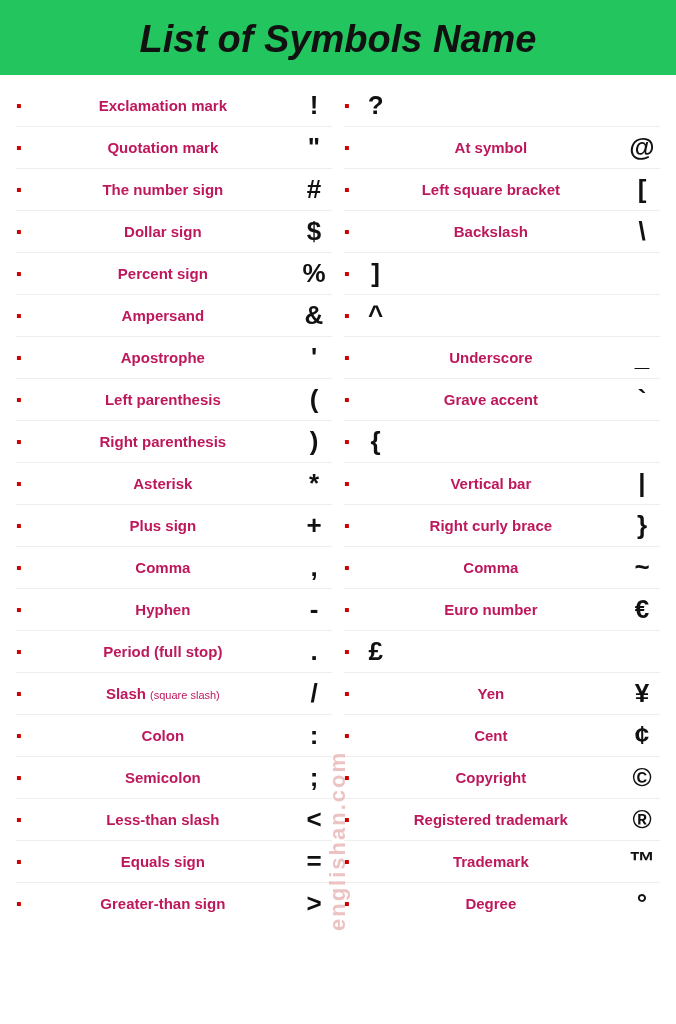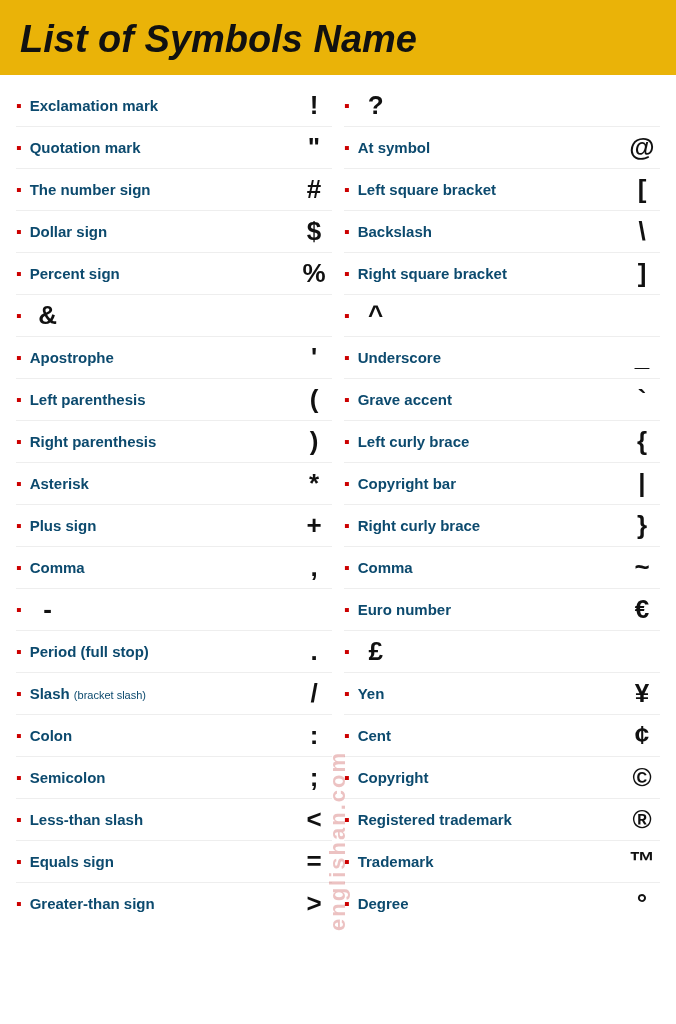--- a/index.html
+++ b/index.html
@@ -3,23 +3,23 @@
   <meta charset="utf-8">
   <style>
     * { margin: 0; padding: 0; box-sizing: border-box; }
     body {
       font-family: Arial, sans-serif;
       background: #fff;
       width: 676px;
       min-height: 1024px;
     }
     .header {
-      background: #eab308;
+      background: #22c55e;
       padding: 18px 20px 14px 20px;
-      text-align: left;
+      text-align: center;
     }
     .header h1 {
       font-size: 38px;
       font-weight: 900;
       color: #111;
       font-style: italic;
     }
     .content {
       padding: 10px 10px 10px 10px;
       position: relative;
@@ -52,24 +52,25 @@
       padding: 5px 0;
       border-bottom: none;
     }
     .bullet {
       color: #CC0000;
       font-size: 16px;
       margin-right: 8px;
       flex-shrink: 0;
     }
     .sym-name {
-      color: #0c4a6e;
+      color: #be185d;
       font-size: 15px;
       font-weight: 600;
       flex: 1;
+      text-align: center;
     }
     .sym-name .small {
       font-size: 11px;
       font-weight: normal;
     }
     .sym-char {
       font-size: 26px;
       font-weight: 900;
       color: #111;
       width: 36px;
@@ -118,20 +119,21 @@
         </div>
         <div class="divider"></div>
         <div class="symbol-row">
           <span class="bullet">▪</span>
           <span class="sym-name">Percent sign</span>
           <span class="sym-char">%</span>
         </div>
         <div class="divider"></div>
         <div class="symbol-row">
           <span class="bullet">▪</span>
+          <span class="sym-name">Ampersand</span>
           <span class="sym-char">&amp;</span>
         </div>
         <div class="divider"></div>
         <div class="symbol-row">
           <span class="bullet">▪</span>
           <span class="sym-name">Apostrophe</span>
           <span class="sym-char">'</span>
         </div>
         <div class="divider"></div>
         <div class="symbol-row">
@@ -159,32 +161,33 @@
         </div>
         <div class="divider"></div>
         <div class="symbol-row">
           <span class="bullet">▪</span>
           <span class="sym-name">Comma</span>
           <span class="sym-char">,</span>
         </div>
         <div class="divider"></div>
         <div class="symbol-row">
           <span class="bullet">▪</span>
+          <span class="sym-name">Hyphen</span>
           <span class="sym-char">-</span>
         </div>
         <div class="divider"></div>
         <div class="symbol-row">
           <span class="bullet">▪</span>
           <span class="sym-name">Period (full stop)</span>
           <span class="sym-char">.</span>
         </div>
         <div class="divider"></div>
         <div class="symbol-row">
           <span class="bullet">▪</span>
-          <span class="sym-name">Slash <span class="small">(bracket slash)</span></span>
+          <span class="sym-name">Slash <span class="small">(square slash)</span></span>
           <span class="sym-char">/</span>
         </div>
         <div class="divider"></div>
         <div class="symbol-row">
           <span class="bullet">▪</span>
           <span class="sym-name">Colon</span>
           <span class="sym-char">:</span>
         </div>
         <div class="divider"></div>
         <div class="symbol-row">
@@ -230,21 +233,20 @@
         </div>
         <div class="divider"></div>
         <div class="symbol-row">
           <span class="bullet">▪</span>
           <span class="sym-name">Backslash</span>
           <span class="sym-char">\</span>
         </div>
         <div class="divider"></div>
         <div class="symbol-row">
           <span class="bullet">▪</span>
-          <span class="sym-name">Right square bracket</span>
           <span class="sym-char">]</span>
         </div>
         <div class="divider"></div>
         <div class="symbol-row">
           <span class="bullet">▪</span>
           <span class="sym-char">^</span>
         </div>
         <div class="divider"></div>
         <div class="symbol-row">
           <span class="bullet">▪</span>
@@ -253,27 +255,26 @@
         </div>
         <div class="divider"></div>
         <div class="symbol-row">
           <span class="bullet">▪</span>
           <span class="sym-name">Grave accent</span>
           <span class="sym-char">`</span>
         </div>
         <div class="divider"></div>
         <div class="symbol-row">
           <span class="bullet">▪</span>
-          <span class="sym-name">Left curly brace</span>
           <span class="sym-char">{</span>
         </div>
         <div class="divider"></div>
         <div class="symbol-row">
           <span class="bullet">▪</span>
-          <span class="sym-name">Copyright bar</span>
+          <span class="sym-name">Vertical bar</span>
           <span class="sym-char">|</span>
         </div>
         <div class="divider"></div>
         <div class="symbol-row">
           <span class="bullet">▪</span>
           <span class="sym-name">Right curly brace</span>
           <span class="sym-char">}</span>
         </div>
         <div class="divider"></div>
         <div class="symbol-row">

